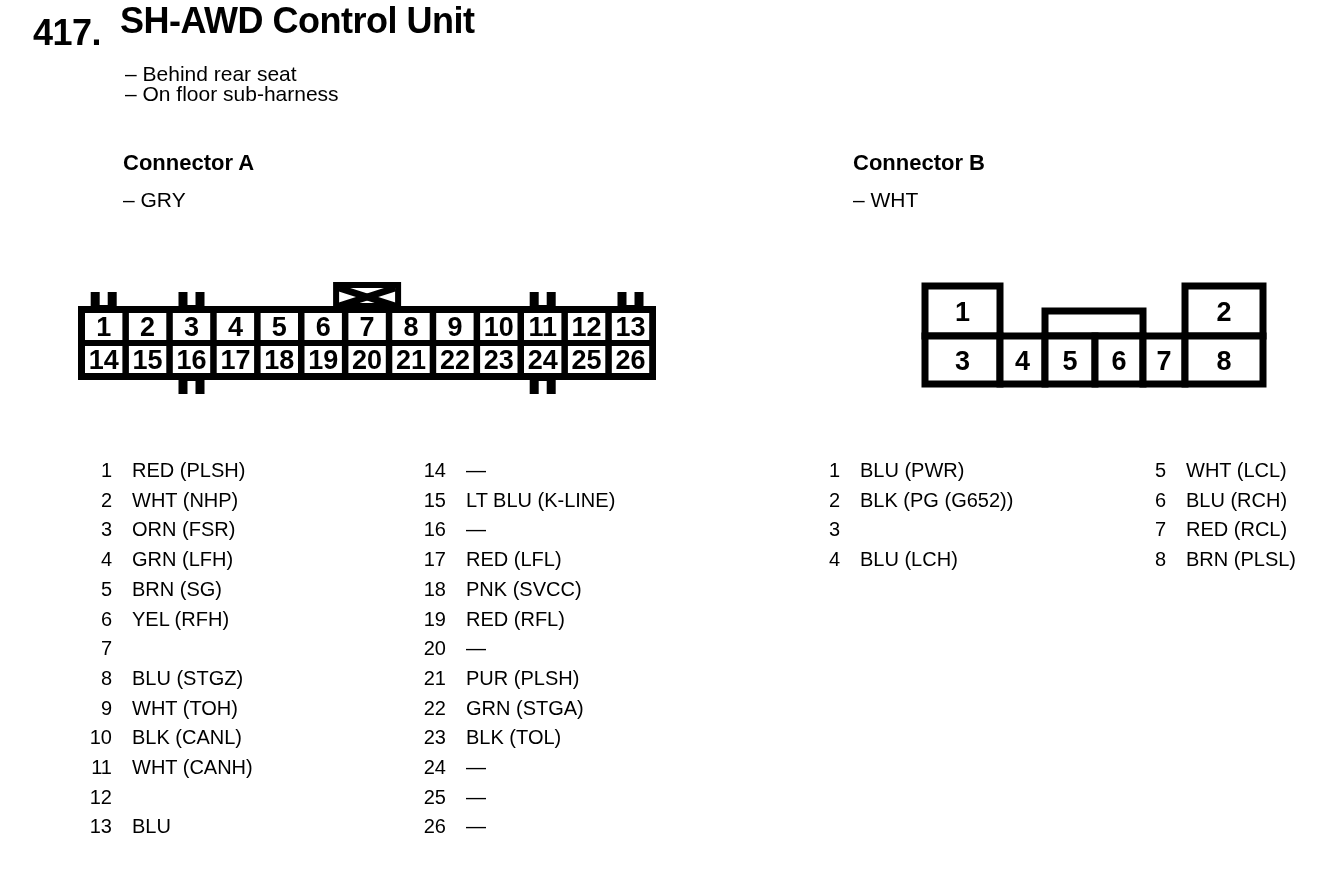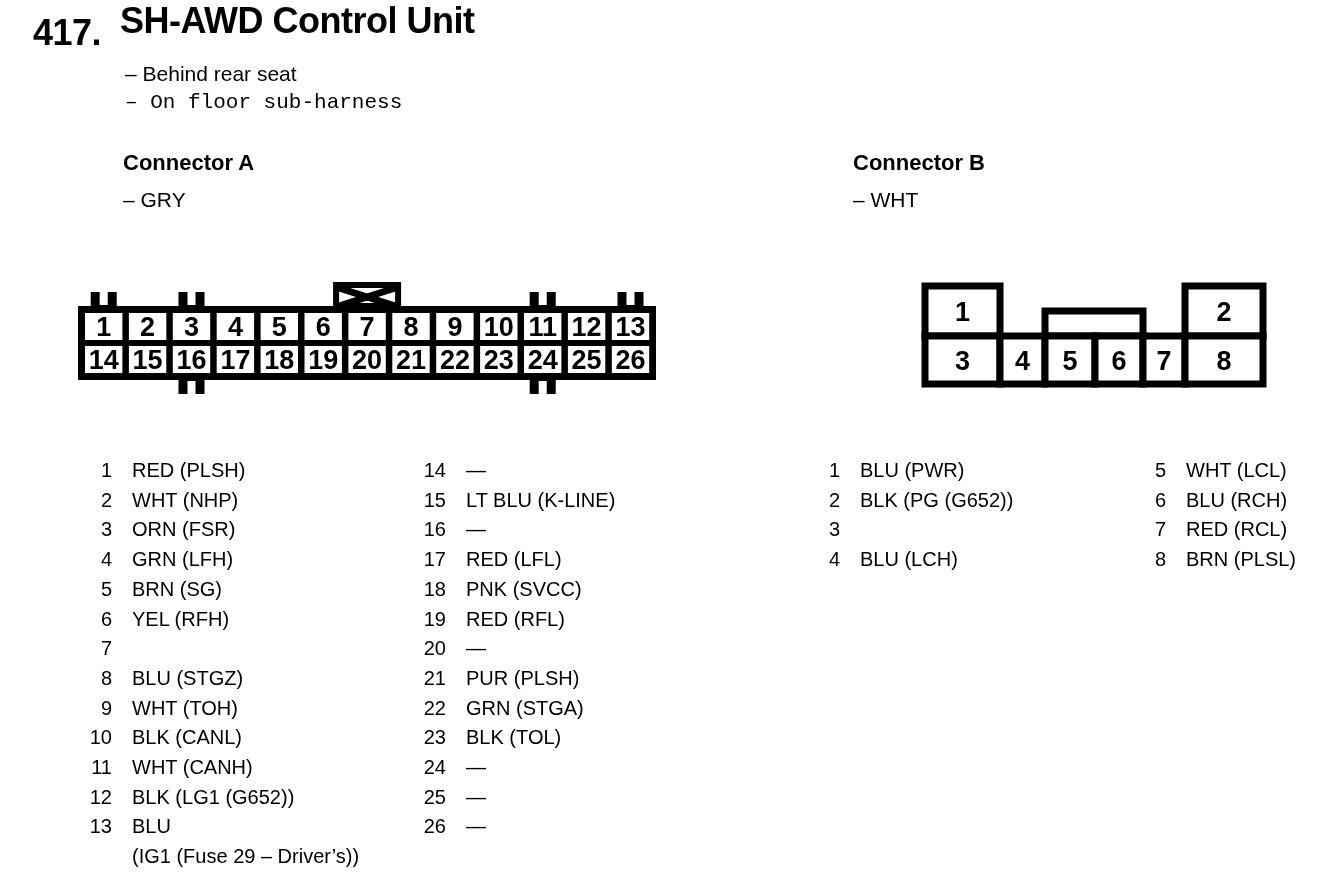--- a/index.html
+++ b/index.html
@@ -7,21 +7,21 @@
   #page {
     position:relative; width:1320px; height:878px; background:#ffffff;
     font-family:"Liberation Sans","DejaVu Sans",sans-serif; color:#000;
     overflow:hidden;
     border-radius:20px;
   }
   .abs { position:absolute; }
   .sec-num { left:33px; top:12px; font-size:36px; font-weight:bold; letter-spacing:-0.5px; }
   .sec-title { left:120px; top:0; font-size:36px; font-weight:bold; letter-spacing:-0.5px; }
   .note1 { left:125px; top:62px; font-size:21px; }
-  .note2 { left:125px; top:91px; font-size:21px;font-family:Liberation Mono, monospace; }
+  .note2 { left:125px; top:82px; font-size:21px; }
   .conn-head { font-size:22px; font-weight:bold; }
   .conn-color { font-size:21px; }
   .head-a { left:123px; top:150px; }
   .color-a { left:123px; top:188px; }
   .head-b { left:853px; top:150px; }
   .color-b { left:853px; top:188px; }
 
   svg text.cellnum {
     font-family:"Liberation Sans","DejaVu Sans",sans-serif;
     font-size:27px; font-weight:bold; fill:#000; text-anchor:middle;
@@ -204,29 +204,27 @@
     <div class="pin-row">
         <span class="pin-num">10</span>
         <span class="pin-desc">BLK (CANL)</span>
       </div>
     <div class="pin-row">
         <span class="pin-num">11</span>
         <span class="pin-desc">WHT (CANH)</span>
       </div>
     <div class="pin-row">
         <span class="pin-num">12</span>
-        <span class="pin-desc">BLK (LG1 (G652))</span>
       </div>
     <div class="pin-row">
         <span class="pin-num">13</span>
         <span class="pin-desc">BLU</span>
       </div>
     <div class="pin-row">
         <span class="pin-num"></span>
-        <span class="pin-desc">(IG1 (Fuse 29 – Driver’s))</span>
       </div>
   </div>
 
   <div id="listA2" class="pinlist">
     <div class="pin-row">
         <span class="pin-num">14</span>
         <span class="pin-desc">—</span>
       </div>
     <div class="pin-row">
         <span class="pin-num">15</span>

